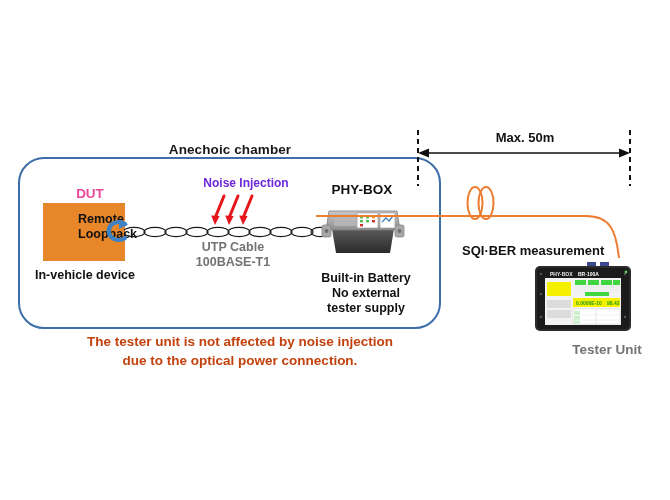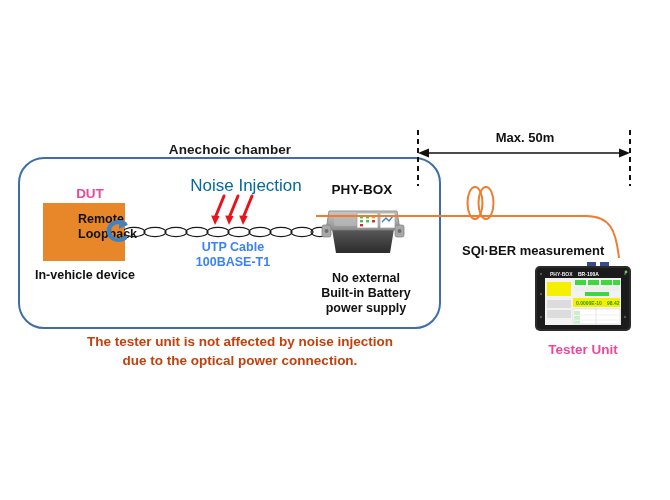--- a/index.html
+++ b/index.html
@@ -20,25 +20,25 @@
   #dut-box{left:43px;top:203px;width:82px;height:58px;background:#e8862a;}
   #dut-box-text{left:47px;top:212px;width:62px;font-size:12.5px;font-weight:700;
                 line-height:15px;color:#111;margin-left:31px;}
   #loopback-arrow{left:105px;top:216px;width:26px;height:30px;}
   #dut-caption{left:20px;top:268px;width:130px;text-align:center;
                font-size:12.5px;font-weight:700;color:#111;}
 
   
   #utp-cable{left:124px;top:222px;width:205px;height:20px;}
   #utp-label{left:178px;top:240px;width:110px;text-align:center;
-             font-size:12.5px;font-weight:700;line-height:15px;color:#3b82f6;}
+             font-size:12.5px;font-weight:700;line-height:15px;color:#737373;}
 
   
   #noise-label{left:180px;top:176px;width:132px;text-align:center;
-               font-size:17px;font-weight:400;color:#0369a1;white-space:nowrap;}
+               font-size:12px;font-weight:700;color:#6d28d9;white-space:nowrap;}
   #noise-arrows{left:207px;top:194px;width:60px;height:32px;}
 
   
   #phybox-label{left:312px;top:182px;width:100px;text-align:center;
                 font-size:13.5px;font-weight:700;color:#111;}
   #phybox{left:320px;top:199px;width:86px;height:58px;}
   #phybox-caption{left:296px;top:271px;width:140px;text-align:center;
                   font-size:12.5px;font-weight:700;line-height:15px;color:#111;}
 
   
@@ -46,22 +46,22 @@
   #dim-label{left:460px;top:130px;width:130px;text-align:center;
              font-size:13px;font-weight:700;color:#111;}
 
   
   #fiber{left:316px;top:186px;width:330px;height:90px;}
   #fiber-label{left:462px;top:243px;width:170px;text-align:left;
                font-size:13px;font-weight:700;color:#111;white-space:nowrap;}
 
   
   #tester{left:533px;top:262px;width:100px;height:77px;}
-  #tester-caption{left:528px;top:342px;width:110px;text-align:center;
-                  font-size:13.5px;font-weight:700;color:#ec4899;}
+  #tester-caption{left:552px;top:342px;width:110px;text-align:center;
+                  font-size:13.5px;font-weight:700;color:#737373;}
 
   
   #footnote{left:40px;top:332px;width:400px;text-align:center;
             font-size:13.5px;font-weight:700;line-height:19px;color:#c2410c;}
   #footnote div{display:block;}
 </style>
 </head>
 <body>
 
 <div class="stage">
@@ -144,23 +144,23 @@
       <rect x="52" y="17" width="3" height="2.4" fill="#f0a020"></rect>
       <rect x="40" y="21" width="3" height="2.4" fill="#4fbf4f"></rect>
       <rect x="46" y="21" width="3" height="2.4" fill="#4fbf4f"></rect>
       <rect x="52" y="21" width="3" height="2.4" fill="#d03030"></rect>
       <rect x="40" y="25" width="3" height="2.4" fill="#d03030"></rect>
     </g>
     <rect x="60" y="14" width="15" height="15" fill="#ffffff" stroke="#9a9a9a" stroke-width="0.7"></rect>
     <path d="M62 23 L66 19 L69 22 L73 17" fill="none" stroke="#3f83c4" stroke-width="1.3"></path>
   </svg>
   <div class="abs" id="phybox-caption">
+    <div>Built-in Battery</div>
     <div>No external</div>
-    <div>Built-in Battery</div>
-    <div>power supply</div>
+    <div>tester supply</div>
   </div>
 
   <div class="abs" id="dim-label">Max. 50m</div>
   <svg class="abs" id="dimline" viewBox="0 0 230 56">
 
     <line x1="8" y1="0" x2="8" y2="56" stroke="#111" stroke-width="2" stroke-dasharray="5,4"></line>
 
     <line x1="220" y1="0" x2="220" y2="56" stroke="#111" stroke-width="2" stroke-dasharray="5,4"></line>
 
     <line x1="13" y1="23" x2="215" y2="23" stroke="#111" stroke-width="1.7"></line>

